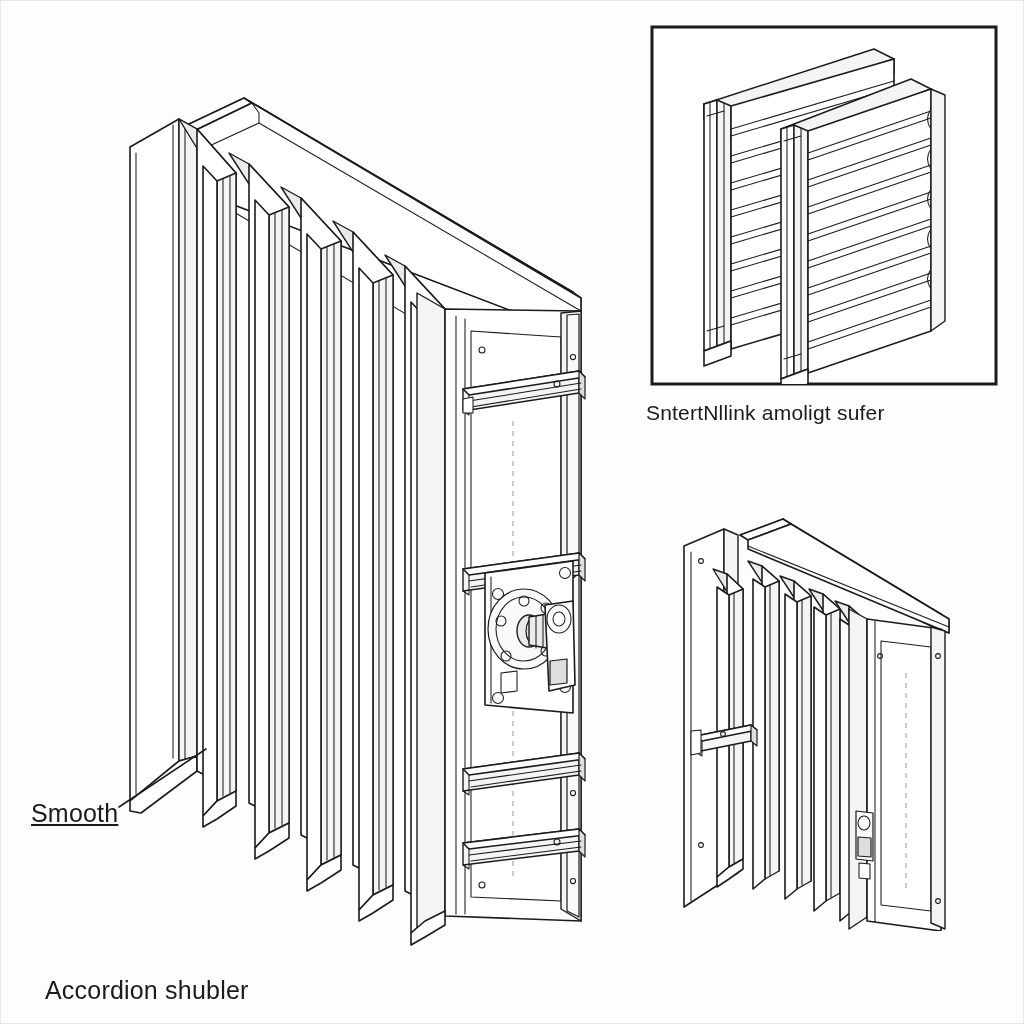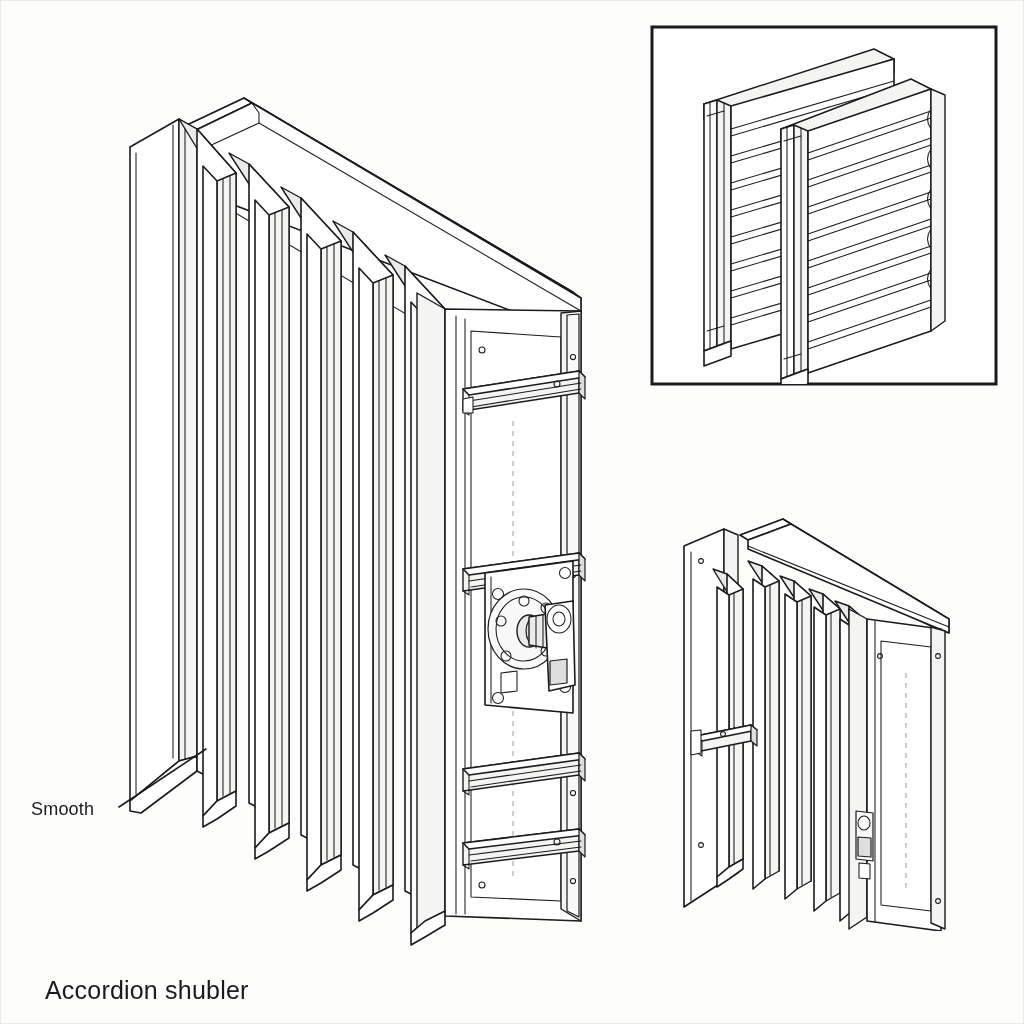--- a/index.html
+++ b/index.html
@@ -3,21 +3,21 @@
 <meta charset="utf-8">
 <style>
   html,body{margin:0;padding:0;background:#ffffff;}
   body{width:1024px;height:1024px;overflow:hidden;
        font-family:"Liberation Sans","DejaVu Sans",sans-serif;}
   #sheet{position:relative;width:1024px;height:1024px;background:#fdfdfc;
          box-sizing:border-box;border:1px solid #e9e9e6;}
   .svgroot{position:absolute;inset:0;width:1024px;height:1024px;}
   .cap{position:absolute;color:#1b1b1b;white-space:nowrap;}
   #cap-main{left:44px;top:975px;font-size:25px;letter-spacing:.2px;text-align:center;}
-  #cap-smooth{left:30px;top:798px;font-size:18px;letter-spacing:.2px;}
+  #cap-smooth{left:30px;top:798px;font-size:25px;letter-spacing:.2px;text-decoration:underline;}
   #cap-louver{left:645px;top:400px;font-size:21px;letter-spacing:.2px;}
 </style>
 </head>
 <body>
 
 <div id="sheet">
 
   <svg class="svgroot" viewBox="0 0 1024 1024">
     <defs>
       <style>
@@ -385,14 +385,15 @@
 
     <g>
       <polyline class="ln" points="118,806 205,748"></polyline>
     </g>
   </svg>
 
   <div class="cap" id="cap-main">Accordion shubler</div>
 
   <div class="cap" id="cap-smooth">Smooth</div>
 
+  <div class="cap" id="cap-louver">SntertNllink amoligt sufer</div>
 
 </div>
 
 </body></html>

